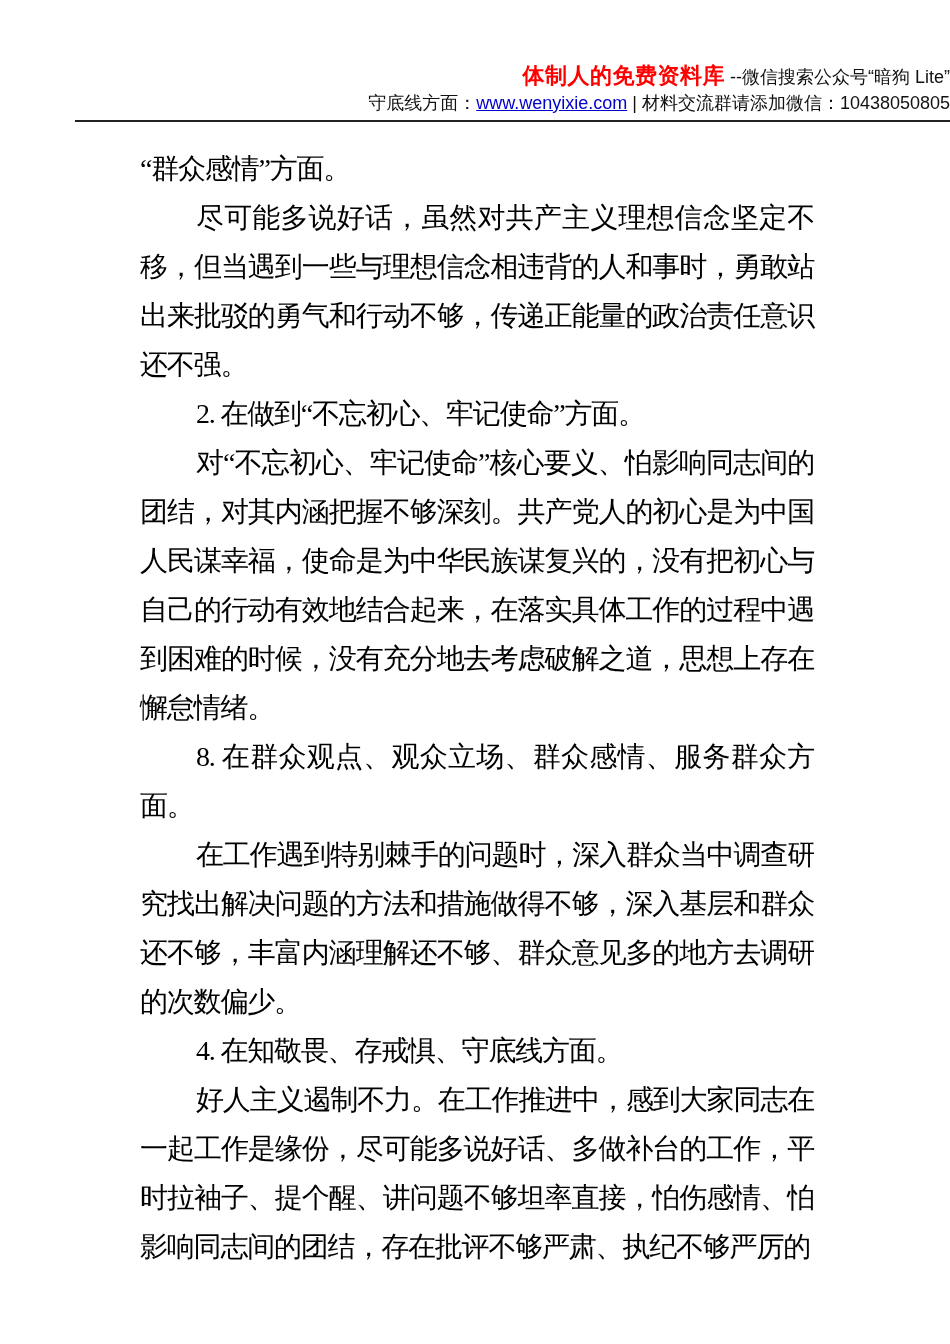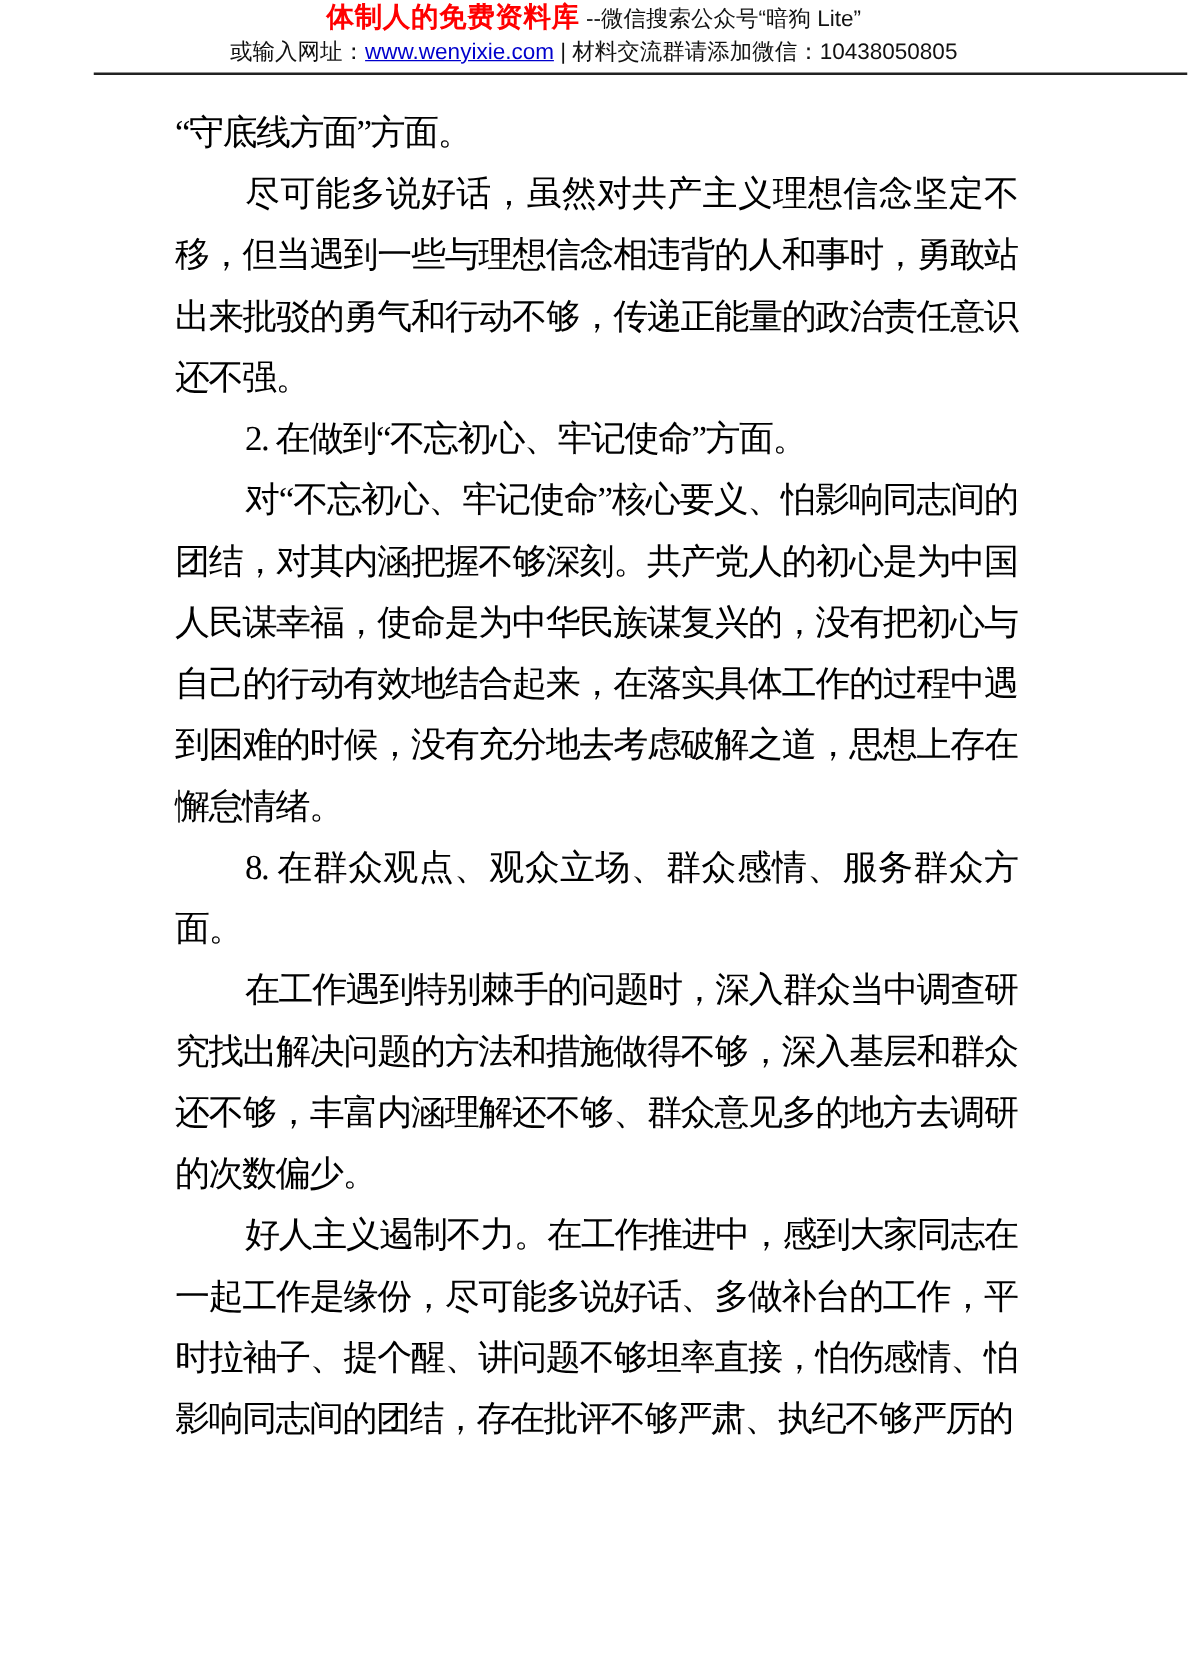--- a/index.html
+++ b/index.html
@@ -10,21 +10,22 @@
     margin: 0 auto;
     font-family: "Liberation Serif", "DejaVu Serif", serif;
     color: #000000;
     overflow: hidden;
     position: relative;
   }
   .page { width: 950px; height: 1344px; background: #ffffff; }
 
   
   .promo-header {
-    text-align: center;
+    padding-top: 62px;
+    text-align: right;
     font-family: "Liberation Sans", "DejaVu Sans", sans-serif;
     line-height: 1.25;
   }
   .promo-line1 { font-size: 18px; white-space: nowrap; }
   .brand {
     color: #ff0000;
     font-weight: bold;
     font-size: 22px;
     letter-spacing: 0.5px;
   }
@@ -61,29 +62,30 @@
 </head>
 <body>
 
 <div class="page">
 
   <header class="promo-header">
     <div class="promo-line1">
       <span class="brand">体制人的免费资料库</span><span class="brand-suffix"> --微信搜索公众号“暗狗 Lite”</span>
     </div>
     <div class="promo-line2">
-      <span>或输入网址：</span><a class="site-link">www.wenyixie.com</a><span> | 材料交流群请添加微信：10438050805</span>
+      <span>守底线方面：</span><a class="site-link">www.wenyixie.com</a><span> | 材料交流群请添加微信：10438050805</span>
     </div>
     <hr class="header-divider">
   </header>
 
   <main class="doc-body">
 
-  <p class="para no-indent">“守底线方面”方面。</p>
+  <p class="para no-indent">“群众感情”方面。</p>
       <p class="para">尽可能多说好话，虽然对共产主义理想信念坚定不移，但当遇到一些与理想信念相违背的人和事时，勇敢站出来批驳的勇气和行动不够，传递正能量的政治责任意识还不强。</p>
       <p class="para">2. 在做到“不忘初心、牢记使命”方面。</p>
       <p class="para">对“不忘初心、牢记使命”核心要义、怕影响同志间的团结，对其内涵把握不够深刻。共产党人的初心是为中国人民谋幸福，使命是为中华民族谋复兴的，没有把初心与自己的行动有效地结合起来，在落实具体工作的过程中遇到困难的时候，没有充分地去考虑破解之道，思想上存在懈怠情绪。</p>
       <p class="para">8. 在群众观点、观众立场、群众感情、服务群众方面。</p>
       <p class="para">在工作遇到特别棘手的问题时，深入群众当中调查研究找出解决问题的方法和措施做得不够，深入基层和群众还不够，丰富内涵理解还不够、群众意见多的地方去调研的次数偏少。</p>
+      <p class="para">4. 在知敬畏、存戒惧、守底线方面。</p>
       <p class="para">好人主义遏制不力。在工作推进中，感到大家同志在一起工作是缘份，尽可能多说好话、多做补台的工作，平时拉袖子、提个醒、讲问题不够坦率直接，怕伤感情、怕影响同志间的团结，存在批评不够严肃、执纪不够严厉的</p>
     </main>
 
 </div>
 
 </body></html>

